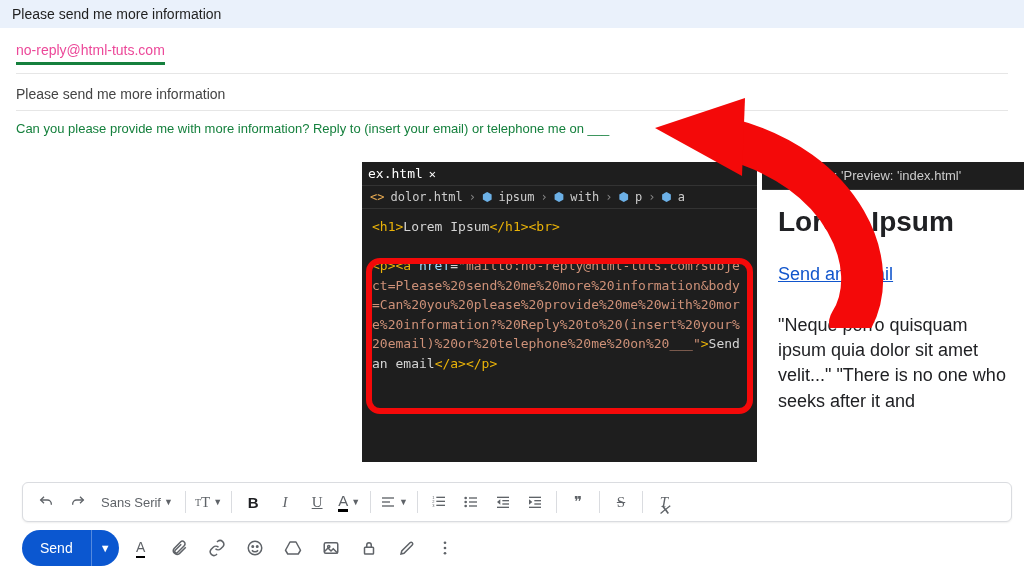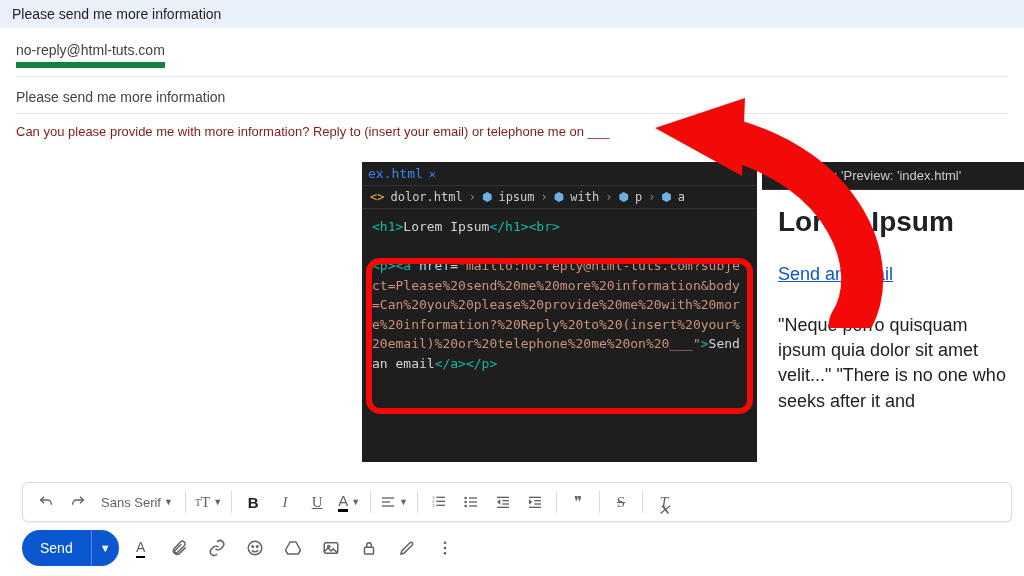--- a/index.html
+++ b/index.html
@@ -16,54 +16,54 @@
     background: #eaf1fb;
     padding: 6px 12px;
     font-size: 14px;
     color: #1f1f1f;
   }
   .fields {
     padding: 4px 16px;
   }
   .to-field {
     font-size: 14px;
-    color: #404040;
+    color: #ec4899;
     padding: 10px 0 4px;
-    border-bottom: 6px solid #15803d;
+    border-bottom: 3px solid #15803d;
     display: inline-block;
   }
   .divider { border-bottom: 1px solid #e6e6e6; margin-top: 8px; }
   .subject-field {
     font-size: 14px;
     color: #444;
     padding: 12px 0 8px;
     border-bottom: 1px solid #e6e6e6;
   }
   .body-field {
     font-size: 13px;
-    color: #7f1d1d;
+    color: #15803d;
     padding: 10px 0;
   }
 
   .code-area {
     position: absolute;
     top: 162px;
     left: 362px;
     width: 395px;
     height: 300px;
     background: #1e1e1e;
     color: #d4d4d4;
     font-family: Consolas, monospace;
     font-size: 13px;
     overflow: hidden;
   }
   .code-tab {
     display: flex;
     align-items: center;
-    color: #3b82f6;
+    color: #ffffff;
     font-size: 13px;
     padding: 4px 6px;
     border-bottom: 1px solid #333;
   }
   .code-tab .close { margin-left: 6px; font-size: 12px; }
   .crumbs {
     display: flex;
     align-items: center;
     gap: 6px;
     padding: 4px 8px;
@@ -74,21 +74,21 @@
   .crumbs .ico { color: #e8ab53; }
   .crumbs .pk { color: #6cb0e6; }
   .crumbs .sep { color: #888; }
   .code-body {
     padding: 8px 10px;
     font-size: 13px;
     line-height: 1.5;
     white-space: pre-wrap;
     word-break: break-all;
   }
-  .tag { color: #14b8a6; }
+  .tag { color: #eab308; }
   .txt { color: #d4d4d4; }
   .attr { color: #9cdcfe; }
   .str { color: #ce9178; }
   .red-box {
     position: absolute;
     left: 4px;
     top: 96px;
     right: 4px;
     height: 156px;
     border: 6px solid #f40909;

